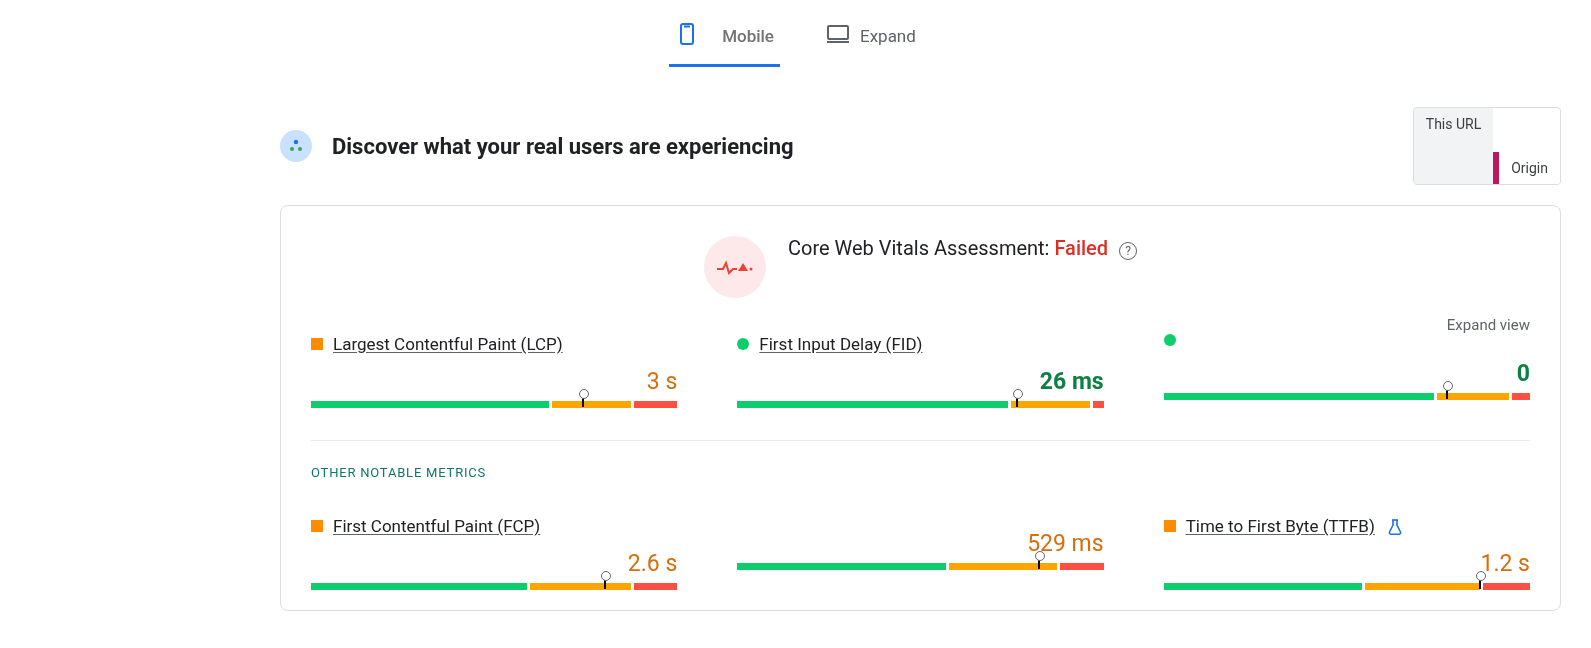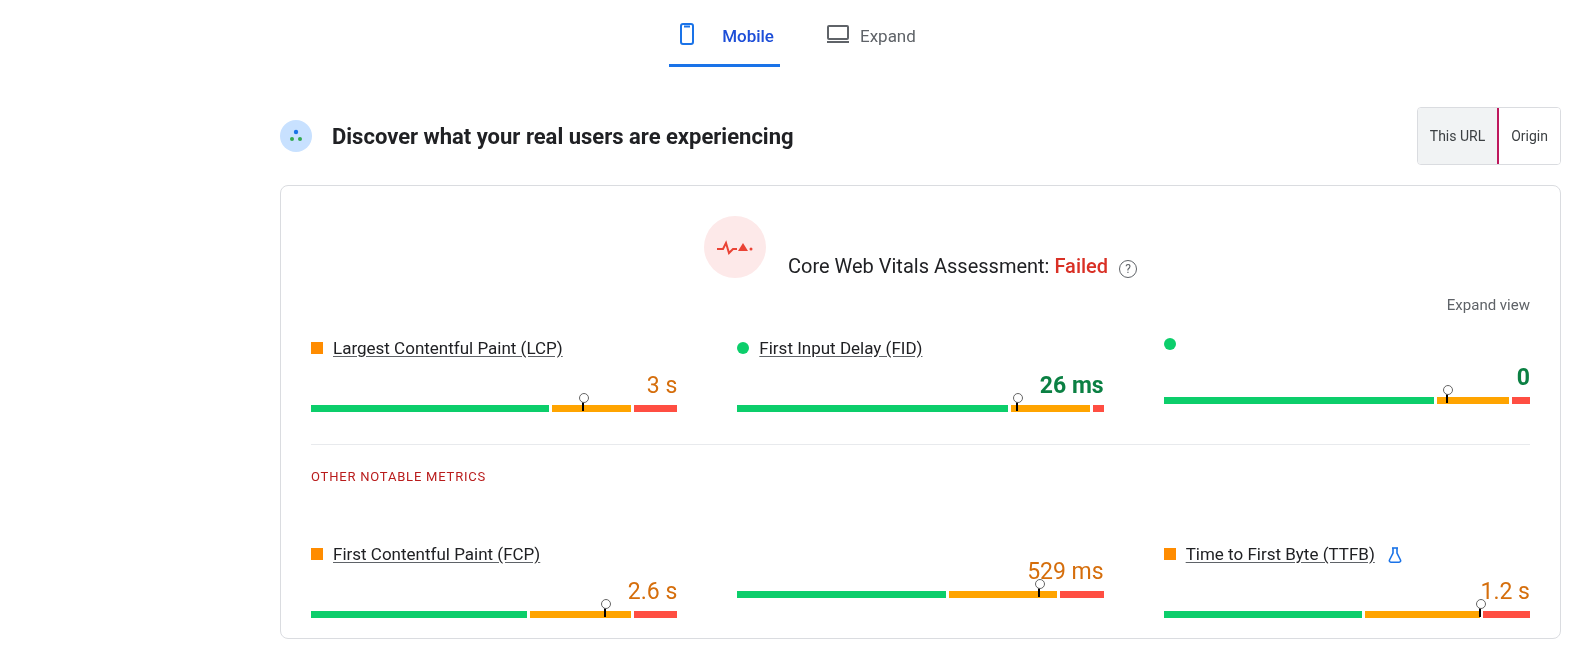--- a/index.html
+++ b/index.html
@@ -22,21 +22,21 @@
     align-items: center;
     gap: 10px;
     padding: 10px 6px 14px;
     cursor: pointer;
     font-size: 17px;
     color: #5f6368;
     border-bottom: 3px solid transparent;
     position: relative;
   }
   .tab.active {
-    color: #1d4ed8;
+    color: #737373;
     border-bottom-color: #1a73e8;
     font-weight: 500;
     gap: 23px;
   }
   .tab svg { width: 24px; height: 24px; }
 
   
   .section-header {
     display: flex;
     align-items: center;
@@ -61,42 +61,42 @@
     font-weight: 700;
     color: #202124;
   }
   .scope-toggle {
     display: flex;
     border: 1px solid #dadce0;
     border-radius: 4px;
     overflow: hidden;
   }
   .scope-btn {
-    padding: 20px 12px;
+    padding: 8px 12px;
     font-size: 14px;
     color: #3c4043;
     background: #fff;
     cursor: pointer;
   }
   .scope-btn.active { background: #f1f3f4; }
-  .scope-btn + .scope-btn { border-left: 2px solid #be185d; }
+  .scope-btn + .scope-btn { border-left: 6px solid #be185d; margin-top: 44px; }
 
   
   .card {
     margin: 0 30px 0 280px;
     border: 1px solid #dadce0;
     border-radius: 8px;
     padding: 30px 30px 20px;
     position: relative;
   }
 
   
   .assessment {
     display: flex;
-    align-items: flex-end;
+    align-items: flex-start;
     justify-content: center;
     gap: 22px;
     margin-bottom: 8px;
   }
   .assess-badge {
     width: 62px; height: 62px;
     border-radius: 50%;
     background: #fde9e9;
     display: flex; align-items: center; justify-content: center;
   }
@@ -125,21 +125,21 @@
     font-size: 15px;
     color: #5f6368;
     cursor: pointer;
   }
 
   
   .metrics-grid {
     display: grid;
     grid-template-columns: 1fr 1fr 1fr;
     column-gap: 60px;
-    margin-top: 60px;
+    margin-top: 36px;
   }
   .metric { }
   .metric-title {
     display: flex;
     align-items: center;
     gap: 10px;
     font-size: 17px;
     color: #202124;
   }
   .metric-title .dot {
@@ -201,21 +201,21 @@
     border: 1px solid #666;
   }
 
   .divider {
     border-top: 1px solid #e8eaed;
     margin: 32px 0 24px;
   }
   .subhead {
     font-size: 13px;
     letter-spacing: 0.8px;
-    color: #b91c1c;
+    color: #0f766e;
     margin-bottom: 24px;
   }
 </style>
 </head>
 <body>
 
 <div class="tabs">
   <div class="tab active">
     <span>
       <svg viewBox="0 0 24 24" fill="none" stroke="#1a73e8" stroke-width="2">

